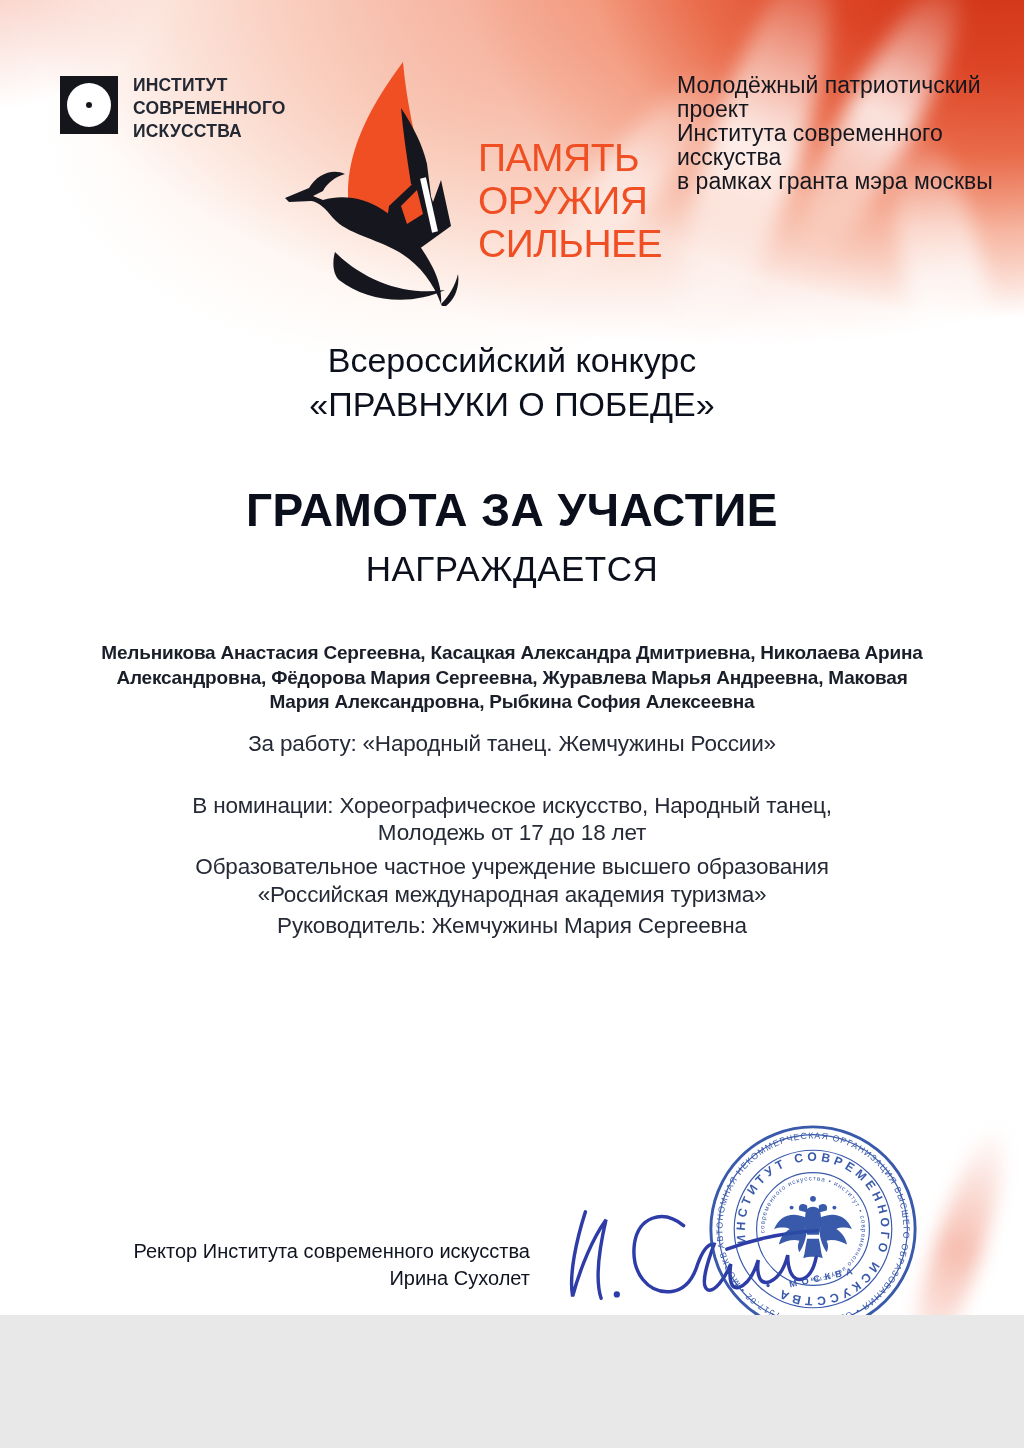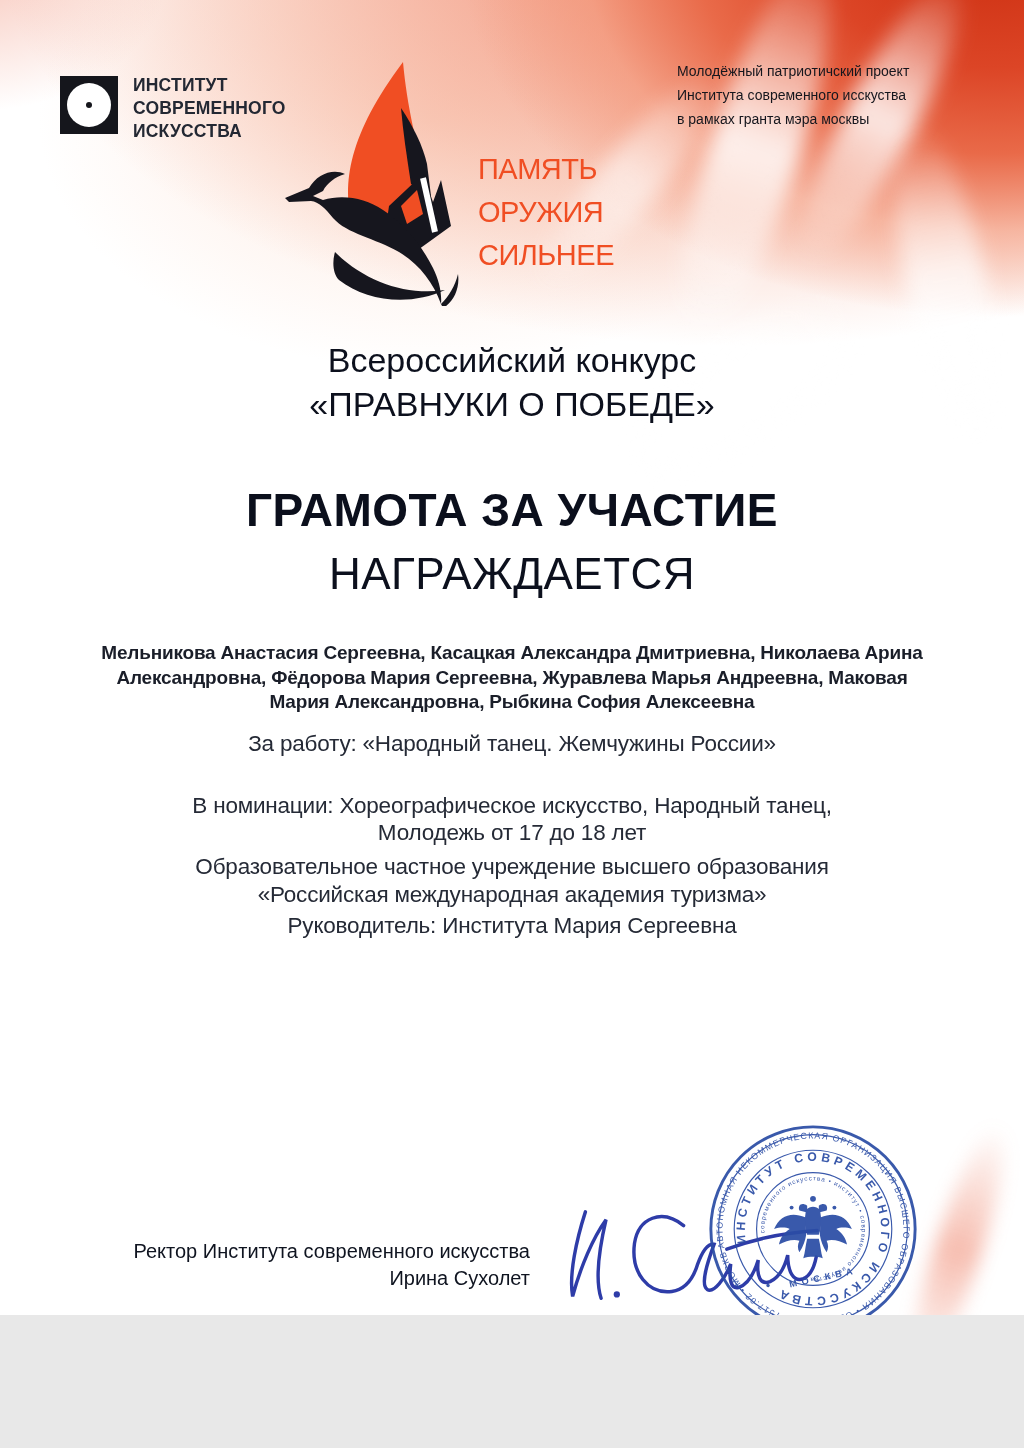--- a/index.html
+++ b/index.html
@@ -27,28 +27,28 @@
   .s4{top:120px;left:905px;width:80px;height:320px;transform:rotate(-12deg);opacity:.85;}
   .s5{top:250px;left:690px;width:110px;height:280px;transform:rotate(55deg);opacity:.5;}
   .pink-streak{top:1120px;left:935px;width:46px;height:260px;transform:rotate(18deg);
     border-radius:50%;filter:blur(9px);
     background:linear-gradient(to bottom, rgba(236,120,90,0), rgba(236,110,80,.45), rgba(236,120,90,0));}
   
   .isa-mark{left:60px;top:76px;width:58px;height:58px;background:#15161c;}
   .isa-circle{position:absolute;left:7px;top:7px;width:44px;height:44px;border-radius:50%;background:#ffffff;}
   .isa-dot{position:absolute;left:19px;top:19px;width:6px;height:6px;border-radius:50%;background:#15161c;}
   .isa-text{left:133px;top:74px;font-size:17.5px;font-weight:600;line-height:23px;color:#232833;letter-spacing:.2px;}
-  .note-text{left:677px;top:59px;font-size:14px;font-weight:500;line-height:24px;color:#15161d;}
+  .note-text{left:677px;top:73px;font-size:23px;font-weight:500;line-height:24px;color:#15161d;}
   .dove-svg{left:283px;top:56px;width:180px;height:250px;}
-  .brand-title{left:478px;top:136px;font-size:29px;line-height:43px;font-weight:500;color:#F04E23;letter-spacing:-.5px;margin-top:12px;}
+  .brand-title{left:478px;top:136px;font-size:39px;line-height:43px;font-weight:500;color:#F04E23;letter-spacing:-.5px;}
   
   .ctr{left:0;right:0;text-align:center;}
   .contest{top:338px;font-size:34px;line-height:44px;color:#0c101d;}
   .award{top:483px;font-size:46px;font-weight:700;color:#0b0f1c;letter-spacing:.5px;}
-  .awarded{top:549px;font-size:44px;color:#0c101d;letter-spacing:.5px;}
+  .awarded{top:549px;font-size:35px;color:#0c101d;letter-spacing:.5px;}
   .recipients{top:641px;font-size:19px;font-weight:700;line-height:24.5px;color:#1a1e29;padding:0 95px;letter-spacing:-.2px;}
   .detail{font-size:22.5px;color:#252a36;letter-spacing:-.2px;}
   .work{top:731px;}
   .nomination{top:792px;line-height:27px;}
   .organization{top:853px;line-height:28px;}
   .supervisor{top:913px;}
   
   .rector{left:100px;top:1238px;width:430px;text-align:right;font-size:20px;line-height:27px;color:#0f1420;}
   .sign-svg{left:552px;top:1196px;width:275px;height:128px;}
   .stamp-svg{left:706px;top:1122px;width:214px;height:214px;opacity:.93;}
@@ -120,21 +120,21 @@
   <div class="abs ctr detail nomination">
     <div>В номинации: Хореографическое искусство, Народный танец,</div>
     <div>Молодежь от 17 до 18 лет</div>
   </div>
 
   <div class="abs ctr detail organization">
     <div>Образовательное частное учреждение высшего образования</div>
     <div>«Российская международная академия туризма»</div>
   </div>
 
-  <div class="abs ctr detail supervisor">Руководитель: Института Мария Сергеевна</div>
+  <div class="abs ctr detail supervisor">Руководитель: Жемчужины Мария Сергеевна</div>
 
   <div class="abs rector">
     <div>Ректор Института современного искусства</div>
     <div>Ирина Сухолет</div>
   </div>
 
   <svg class="abs sign-svg" viewBox="0 0 280 130" role="img" fill="none" stroke="#2e3ca8" stroke-width="3.5" stroke-linecap="round" aria-label="И. Сухолет">
     <path d="M34 16 C 25 44 17 80 21 102 C 29 72 42 42 55 24 C 48 54 44 86 50 104"></path>
     <circle cx="66" cy="100" r="3.2" fill="#2e3ca8" stroke="none"></circle>
     <path d="M134 30 C 112 12 88 22 84 48 C 80 78 98 100 122 97 C 136 95 144 83 148 70 C 153 56 159 48 165 49 C 158 68 151 90 158 95 C 165 99 176 84 182 69 C 180 85 182 95 190 93 C 199 90 206 78 210 65 C 208 81 212 91 222 87 C 231 83 237 72 240 60 C 240 77 246 88 256 84 C 263 81 267 72 269 62"></path>

